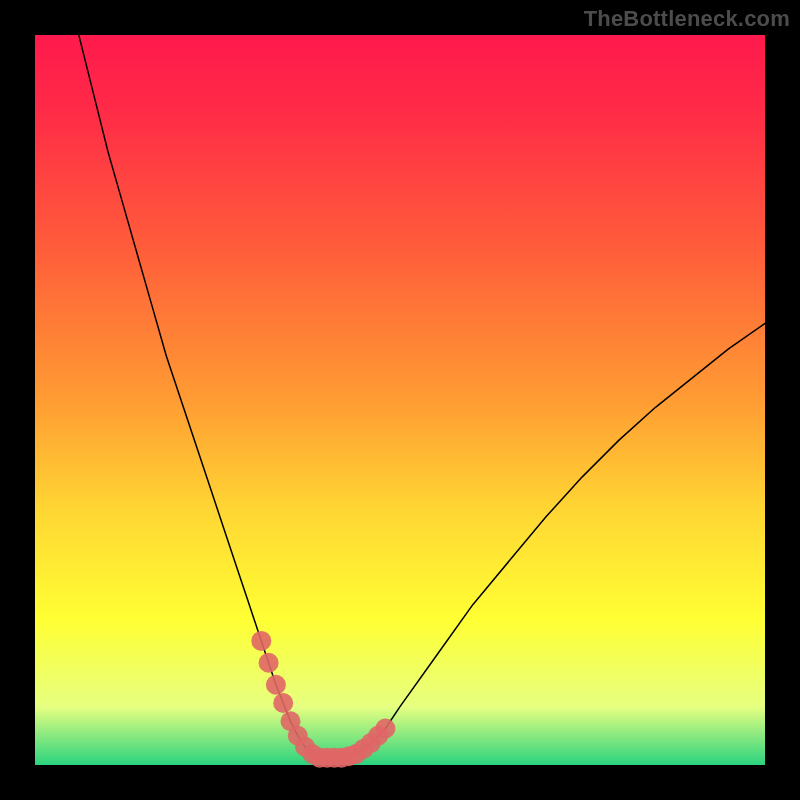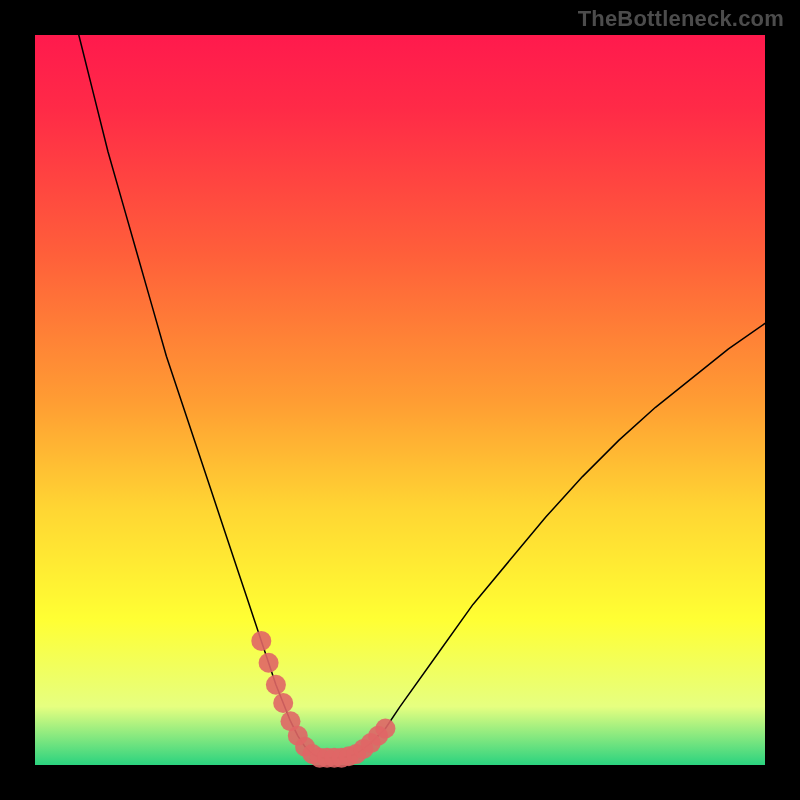--- a/index.html
+++ b/index.html
@@ -24,21 +24,21 @@
       #ffff33 20%,
       #ffd633 35%,
       #ff9c33 50%,
       #ff5f3a 70%,
       #ff2a47 90%,
       #ff1a4d 100%);
   }
   .watermark {
     position: absolute;
     top: 6px;
-    right: 16px;
+    right: 10px;
     font-size: 22px;
     font-weight: bold;
     color: #5a5a5a;
     letter-spacing: 0.2px;
     opacity: 0.85;
   }
   .curve, .marks {
     position: absolute;
     left: 0;
     top: 0;

